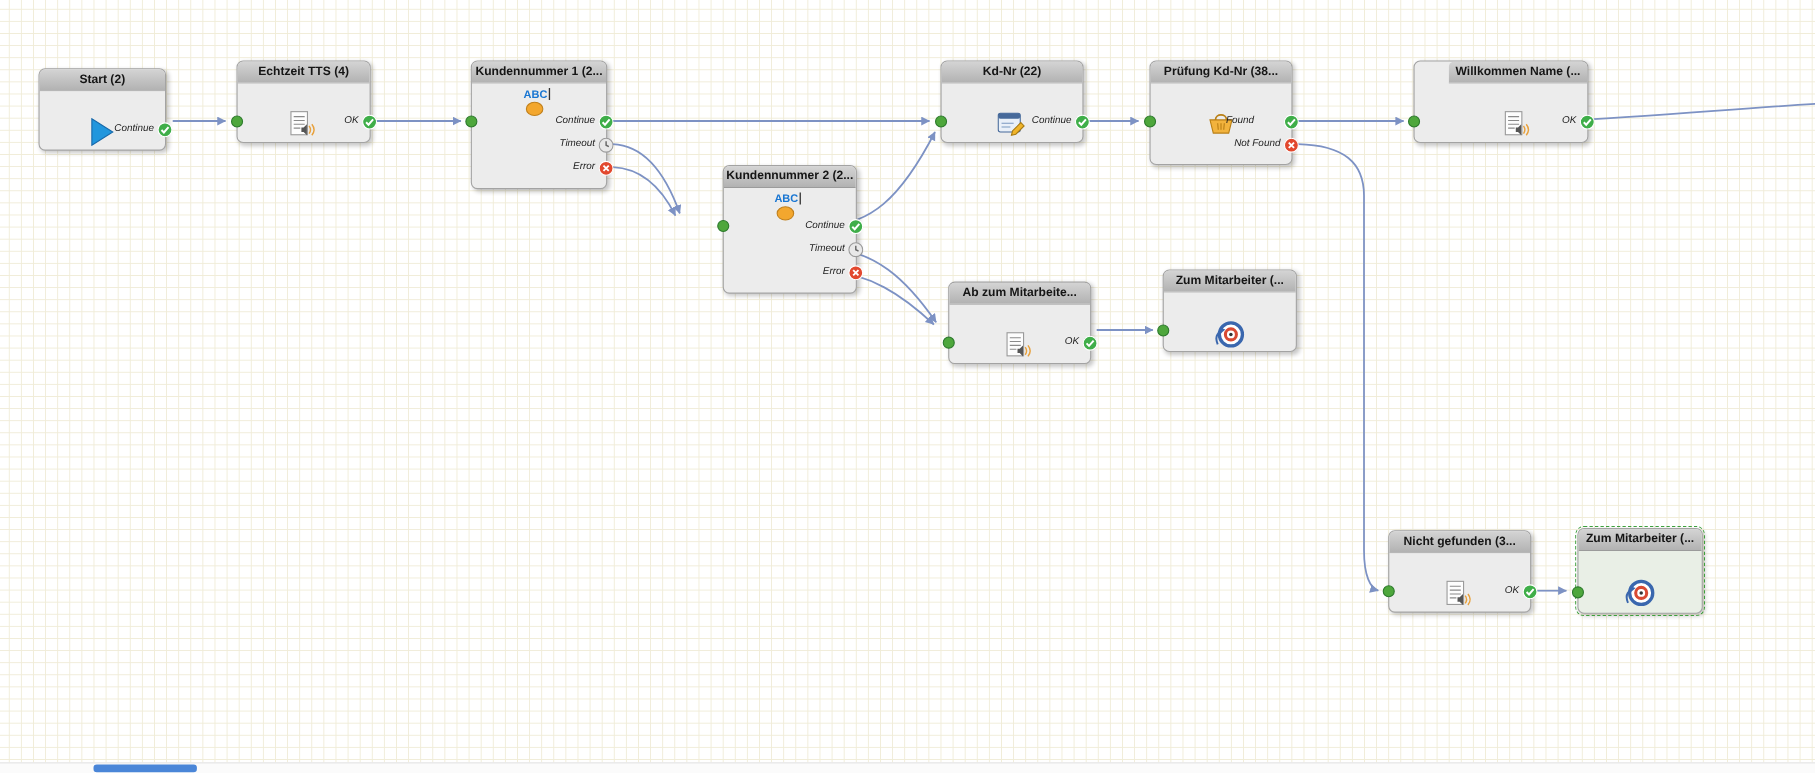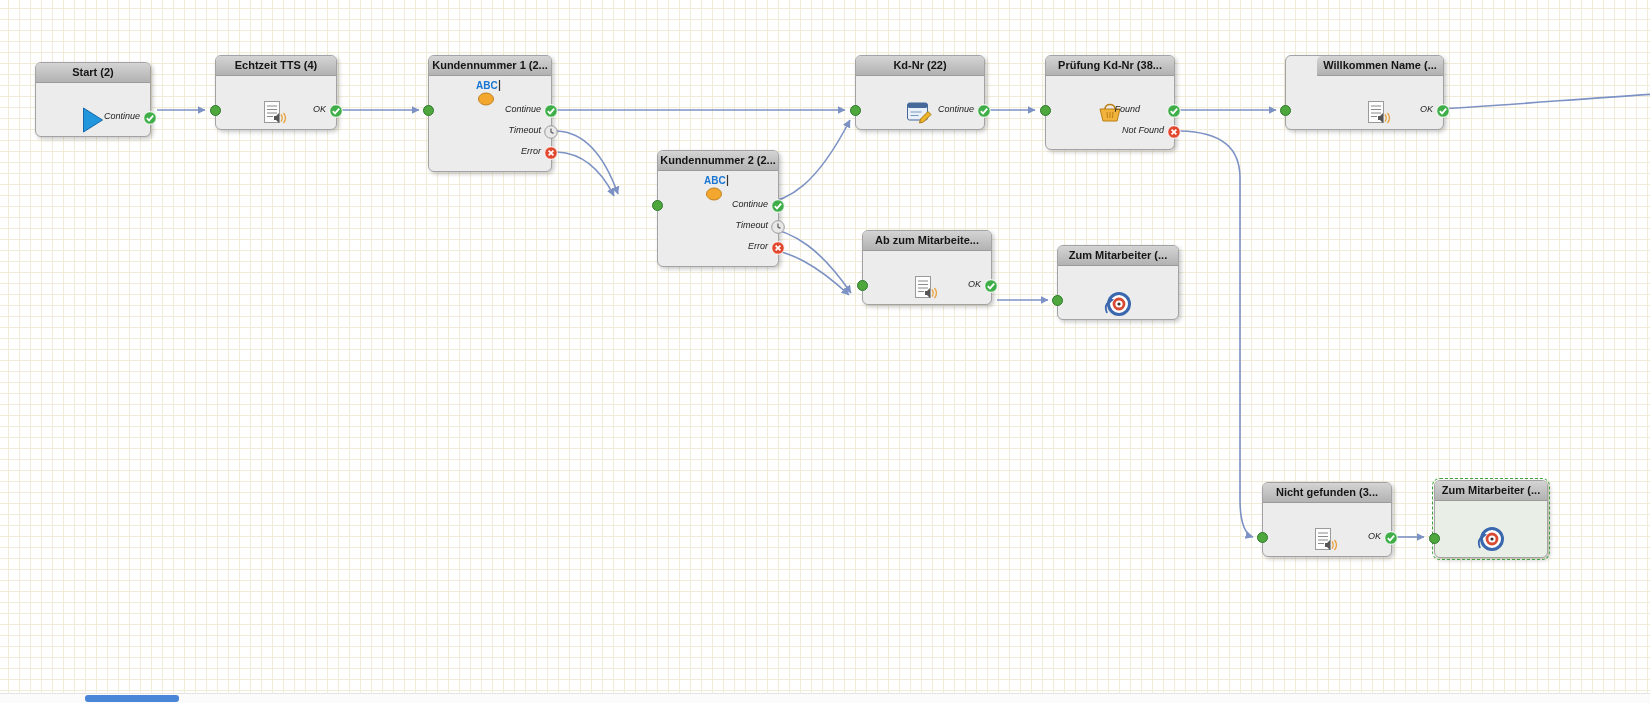--- a/index.html
+++ b/index.html
@@ -304,21 +304,21 @@
       <span class="out-label">OK</span>
       <span class="status">
         <svg width="14" height="14" viewBox="0 0 14 14">
             <circle cx="7" cy="7" r="6.3" fill="#3fae49" stroke="#ffffff"></circle>
             <path d="M3.8,7.2 L6,9.4 L10.2,4.6" stroke="#fff" stroke-width="1.8" fill="none"></path>
           </svg>
       </span>
     </div>
   </div>
 
-  <div class="node" style="left:862px;top:230px;width:128px;height:73px;">
+  <div class="node" style="left:862px;top:256px;width:128px;height:73px;">
     <div class="node-header">Ab zum Mitarbeite...</div>
     <div class="node-body">
       <span class="node-icon">
         <svg width="26" height="26">
             <rect x="1.5" y="1.5" width="15" height="21" fill="#fdfdfd" stroke="#9a9a9a"></rect>
             <line x1="4" y1="6" x2="14" y2="6" stroke="#8a8a8a"></line>
             <line x1="4" y1="9.5" x2="14" y2="9.5" stroke="#8a8a8a"></line>
             <line x1="4" y1="13" x2="14" y2="13" stroke="#8a8a8a"></line>
             <line x1="4" y1="16.5" x2="10" y2="16.5" stroke="#8a8a8a"></line>
             <polygon points="11,16 13,16 16,13 16,23 13,20 11,20" fill="#555"></polygon>

